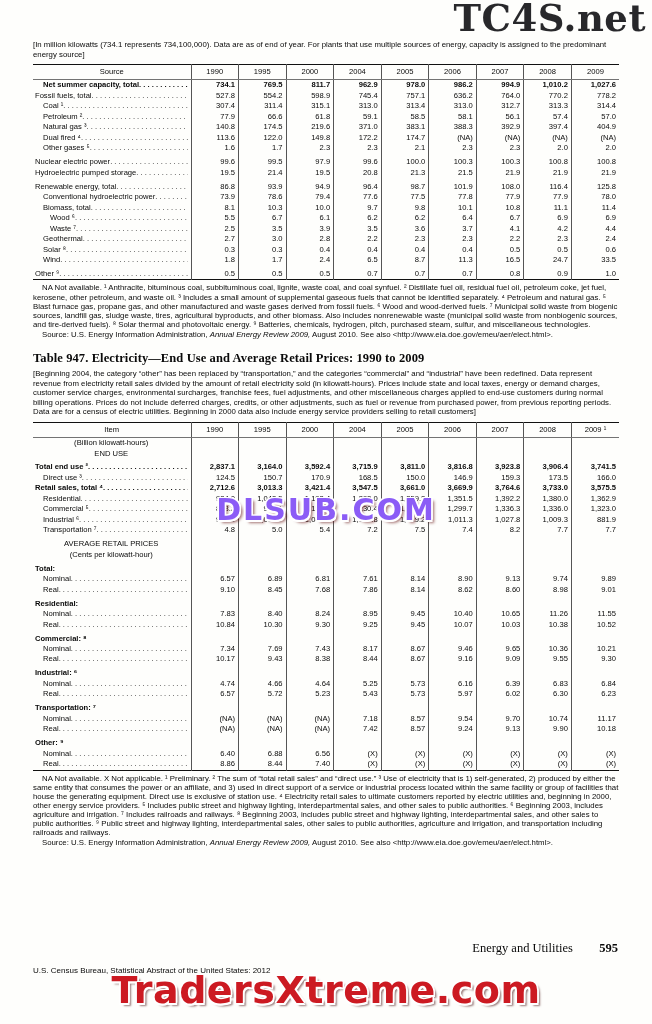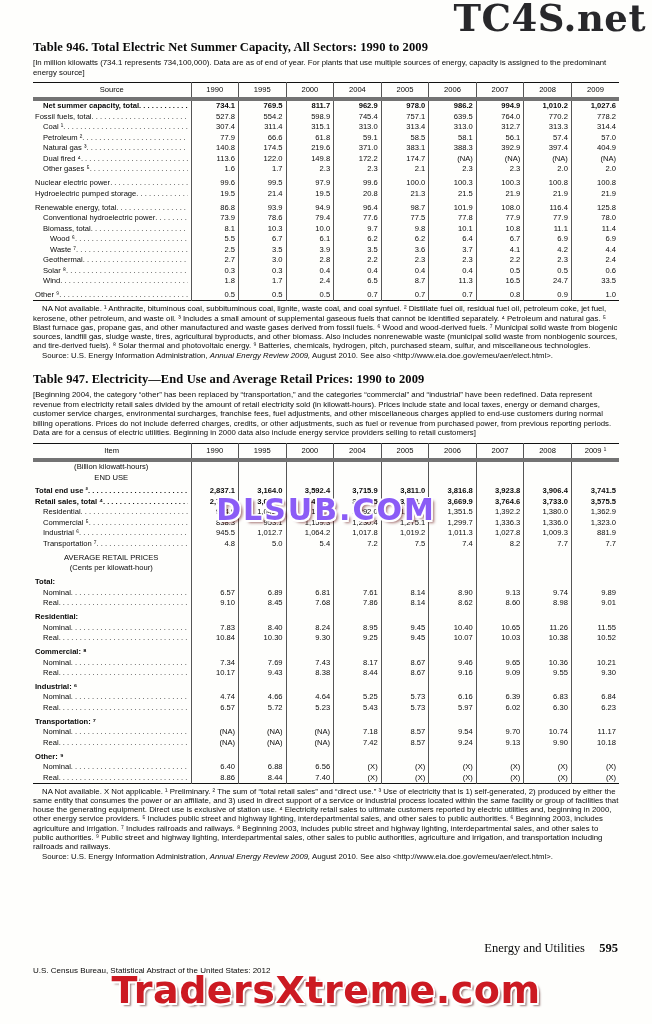--- a/index.html
+++ b/index.html
@@ -21,38 +21,38 @@
   .it{font-style:italic;}
 
   table.stat{
     width:100%;border-collapse:collapse;table-layout:fixed;
     font-size:7.6px;line-height:1.38;
     border-top:1.6px solid #111;border-bottom:1.6px solid #111;
     margin-bottom:1px;
   }
   table.stat th{
     font-weight:normal;text-align:center;padding:2px 1px;
-    border-bottom:4px solid #737373;font-size:7.6px;
+    border-bottom:1px solid #737373;font-size:7.6px;
   }
   table.stat th.yr, table.stat td.val{border-left:1px solid #555;}
   table.stat td{padding:0 3px 0 2px;vertical-align:bottom;}
   td.val{text-align:right;white-space:nowrap;}
   td.lbl{overflow:hidden;text-align:right;}
   td.lbl .li{display:flex;align-items:baseline;white-space:nowrap;}
   td.lbl.i1 .li{padding-left:8px;}
   td.lbl.i2 .li{padding-left:15px;}
   .dots{flex:1 1 auto;overflow:hidden;color:#111;}
   .dots::before{content:" . . . . . . . . . . . . . . . . . . . . . . . . . . . . . . . . . . . . . . . . . . . .";}
   .b{font-weight:bold;}
   td.c{text-align:center;}
   tr.gap td{padding-top:3.5px;}
 
   .foot{position:absolute;right:34px;top:938px;white-space:nowrap;}
   .foot-section{font-family:"Liberation Serif","DejaVu Serif",serif;font-size:12.5px;}
-  .foot-page{font-family:"Liberation Serif","DejaVu Serif",serif;font-size:12.5px;font-weight:bold;margin-left:10px;}
+  .foot-page{font-family:"Liberation Serif","DejaVu Serif",serif;font-size:12.5px;font-weight:bold;margin-left:22px;}
   .credit{position:absolute;left:33px;top:966px;font-size:8px;}
 
   .wm{position:absolute;white-space:nowrap;pointer-events:none;z-index:5;}
   .wm-top{
     top:-4px;right:6px;
     font-family:"DejaVu Serif","Liberation Serif",serif;font-weight:bold;
     font-size:37px;color:rgba(24,24,27,.93);letter-spacing:.5px;
   }
   .wm-mid{
     top:492px;left:50%;transform:translateX(-50%);
@@ -71,21 +71,20 @@
       3px 3px 2px rgba(60,0,0,.5);
   }
 </style>
 </head>
 <body>
 
 <div class="page">
 
   <div class="wm wm-top">TC4S.net</div>
 
-  <h1 class="t-title">Table 946. Total Electric Net Summer Capacity, All Sectors: 1990 to 2009</h1>
   <p class="note">[In million kilowatts (734.1 represents 734,100,000). Data are as of end of year. For plants that use multiple sources of energy, capacity is assigned to the predominant energy source]</p>
 
   <div>
       <table class="stat">
         <colgroup>
           <col style="width: 158px;">
           <col>
           <col>
           <col>
           <col>
@@ -132,21 +131,21 @@
               <div class="li">
                 <span>Fossil fuels, total</span>
                 <span class="dots"></span>
               </div>
             </td>
             <td class="val">527.8</td>
             <td class="val">554.2</td>
             <td class="val">598.9</td>
             <td class="val">745.4</td>
             <td class="val">757.1</td>
-            <td class="val">639.5</td>
+            <td class="val">636.2</td>
             <td class="val">764.0</td>
             <td class="val">770.2</td>
             <td class="val">778.2</td>
           </tr>
           <tr>
             <td class="lbl i1">
               <div class="li">
                 <span>Coal ¹</span>
                 <span class="dots"></span>
               </div>
@@ -490,20 +489,37 @@
             <td class="val b">3,164.0</td>
             <td class="val b">3,592.4</td>
             <td class="val b">3,715.9</td>
             <td class="val b">3,811.0</td>
             <td class="val b">3,816.8</td>
             <td class="val b">3,923.8</td>
             <td class="val b">3,906.4</td>
             <td class="val b">3,741.5</td>
           </tr>
           <tr>
+            <td class="lbl i1">
+              <div class="li">
+                <span>Direct use ³</span>
+                <span class="dots"></span>
+              </div>
+            </td>
+            <td class="val">124.5</td>
+            <td class="val">150.7</td>
+            <td class="val">170.9</td>
+            <td class="val">168.5</td>
+            <td class="val">150.0</td>
+            <td class="val">146.9</td>
+            <td class="val">159.3</td>
+            <td class="val">173.5</td>
+            <td class="val">166.0</td>
+          </tr>
+          <tr>
             <td class="lbl b">
               <div class="li">
                 <span>Retail sales, total ⁴</span>
                 <span class="dots"></span>
               </div>
             </td>
             <td class="val b">2,712.6</td>
             <td class="val b">3,013.3</td>
             <td class="val b">3,421.4</td>
             <td class="val b">3,547.5</td>

